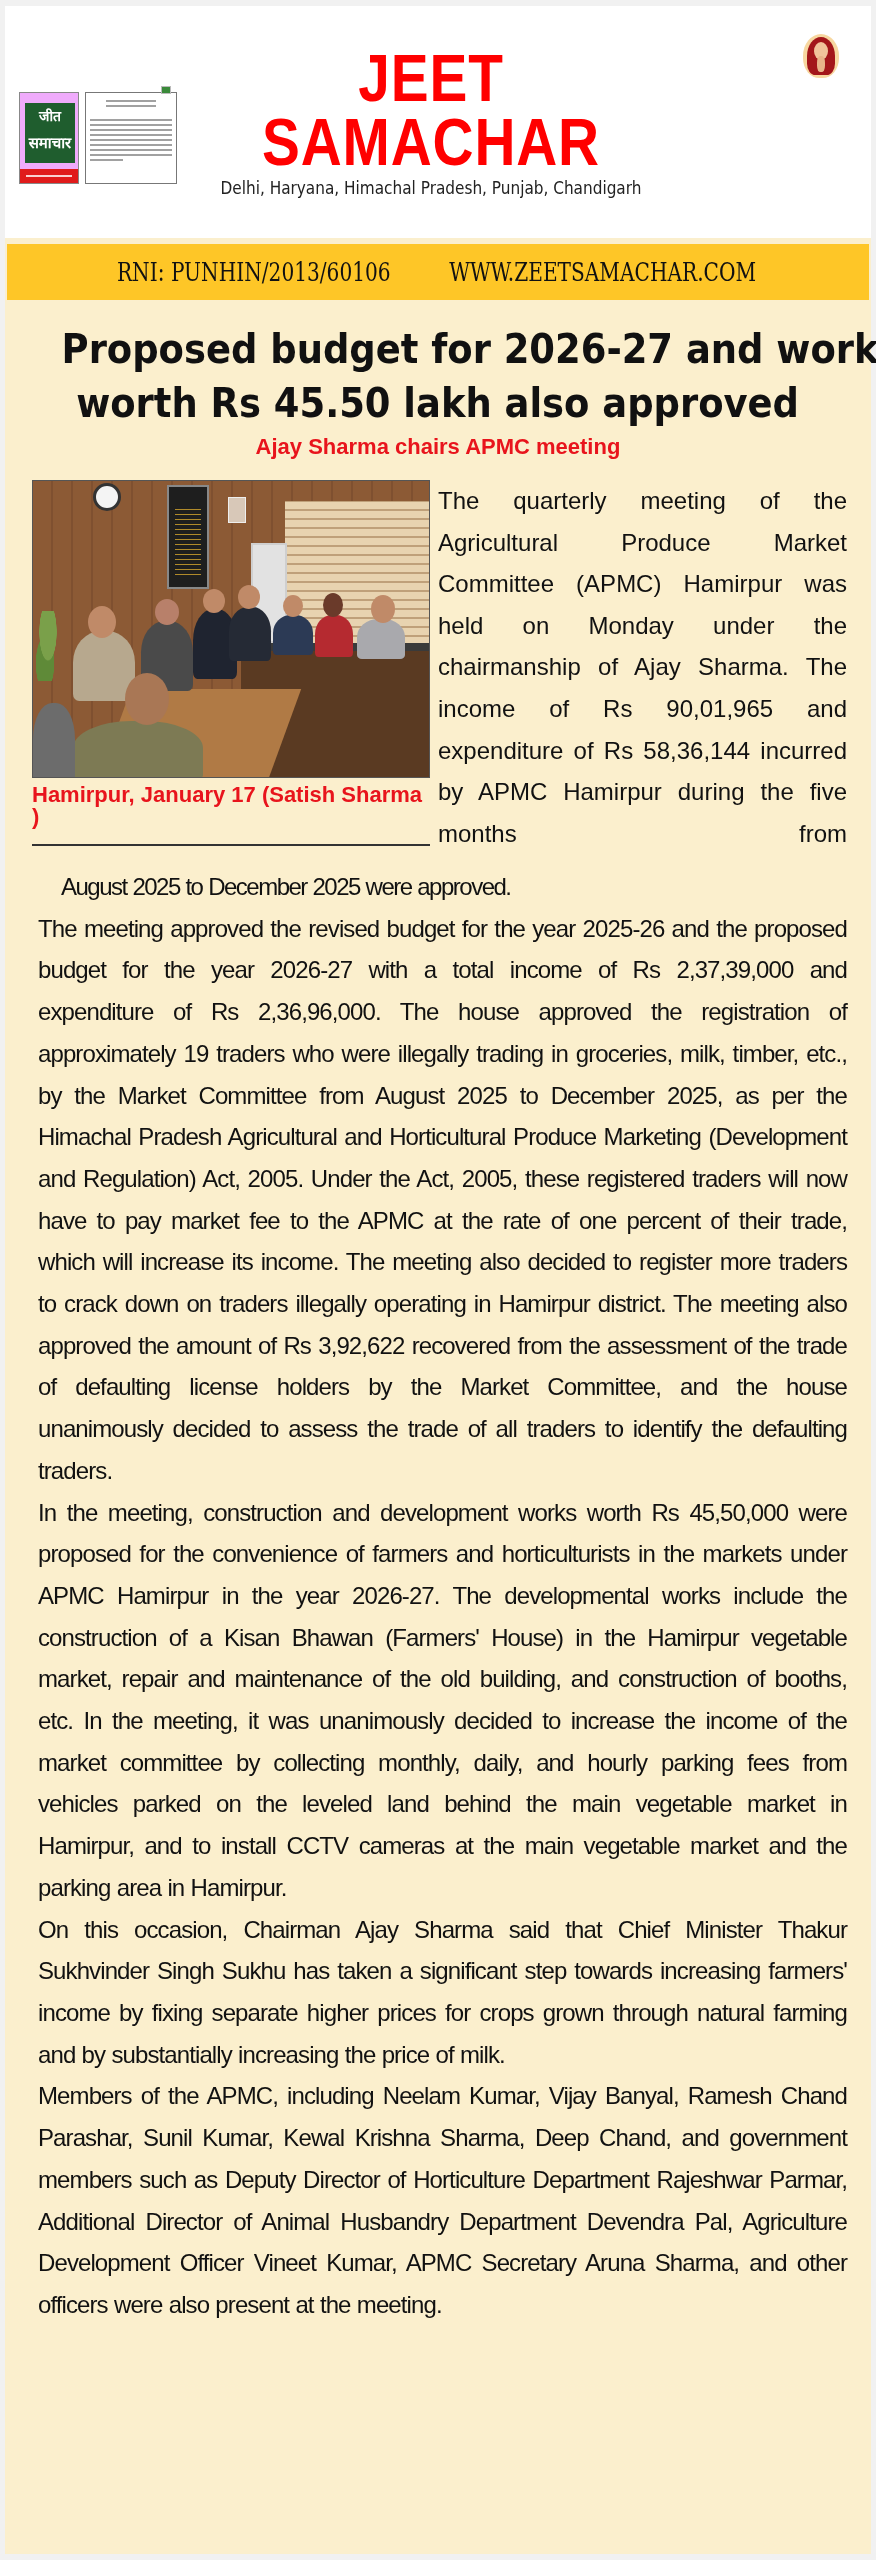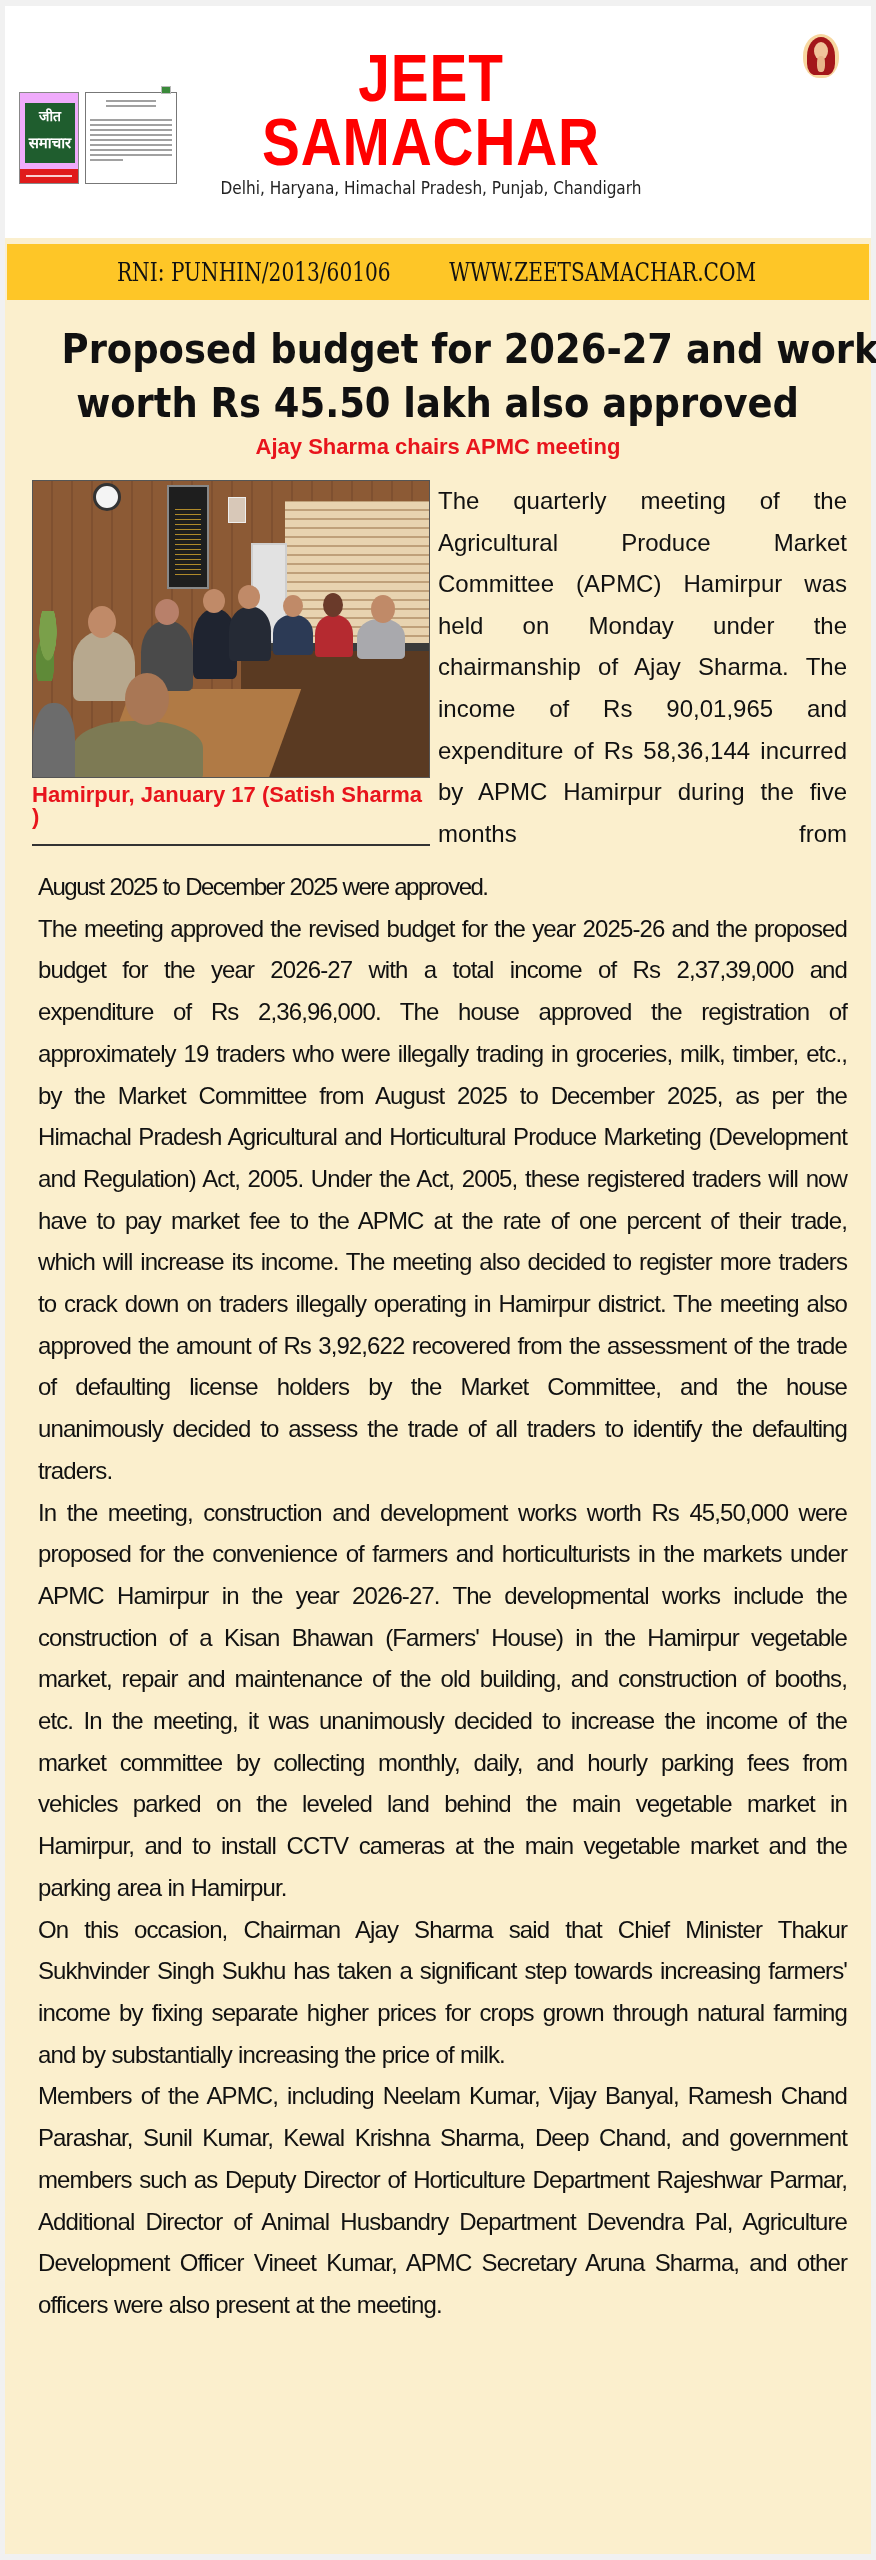--- a/index.html
+++ b/index.html
@@ -134,21 +134,21 @@
       position: absolute; left: 433px; top: 474px; width: 409px;
       font-family: "Liberation Sans", sans-serif; font-size: 24px; line-height: 41.6px; color: #111;
       text-align: justify; text-align-last: justify;
     }
     .body {
       position: absolute; left: 33px; top: 860px; width: 809px;
       font-family: "Liberation Sans", sans-serif; font-size: 24px; line-height: 41.7px; color: #111;
       text-align: justify;
     }
     .body p { letter-spacing: -0.9px; word-spacing: 0.5px; }
-    .body .sq { letter-spacing: -1.5px; }
+    .body .sq { letter-spacing: -1.5px; margin-left: 23px; }
   </style>
 </head>
 <body>
 
 <div class="page">
 
   <header class="masthead">
     <div class="logo-block">
       <div class="logo-inner">
         <div>जीत</div>

